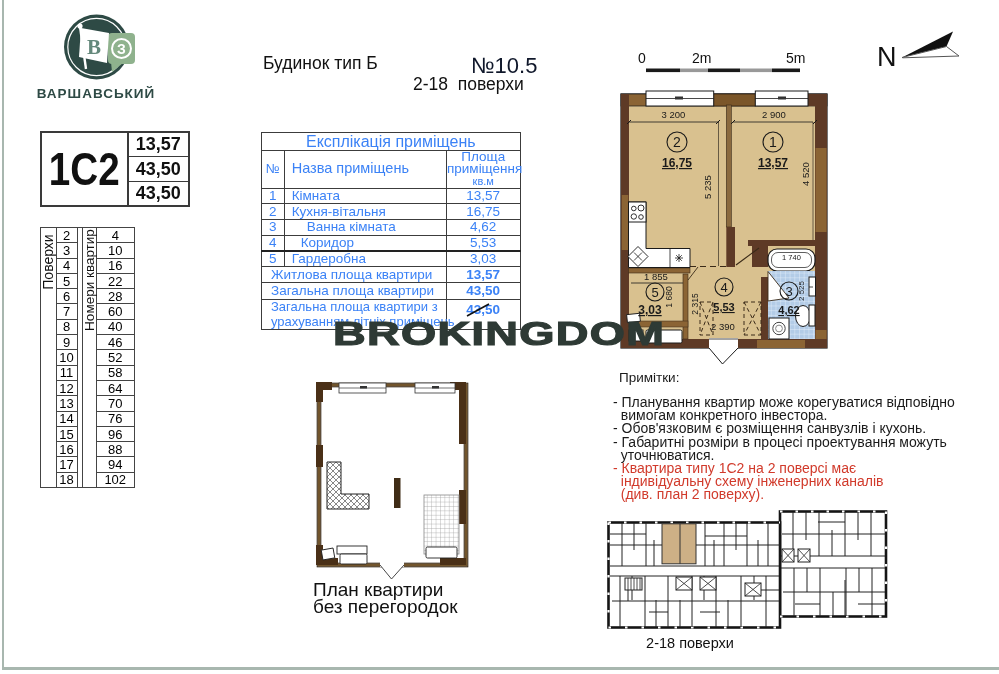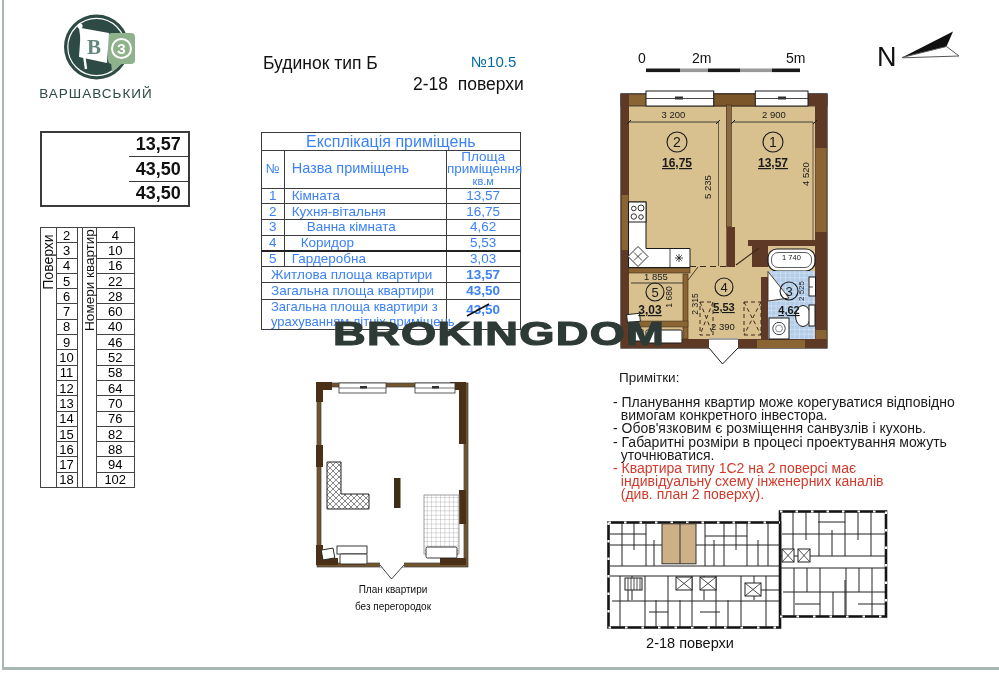--- a/index.html
+++ b/index.html
@@ -18,23 +18,26 @@
 <circle cx="38.5" cy="36" r="28.7" fill="none" stroke="#fff" stroke-width="1.2"></circle>
 <rect x="50" y="22" width="27" height="31" rx="4" fill="#8fb28d"></rect>
 <path d="M53 51 L65 52 L54 61 Z" fill="#8fb28d"></path>
 <polygon points="23,17 51,22 49,52 21,46" fill="#fff"></polygon>
 <text x="36" y="43" font-size="21" font-weight="bold" font-family="Liberation Serif,serif" fill="#64887b" text-anchor="middle">В</text>
 <circle cx="63.5" cy="37.5" r="9.5" fill="none" stroke="#fff" stroke-width="2"></circle>
 <text x="63.5" y="43" font-size="14" font-weight="bold" fill="#fff" text-anchor="middle">З</text>
 <line x1="22" y1="15.5" x2="28" y2="58" stroke="#fff" stroke-width="2.4"></line>
 <circle cx="22" cy="15" r="2.6" fill="#fff"></circle>
 </svg>
-<div class="abs" style="left:35px;top:86px;width:122px;text-align:center;font-size:13.5px;font-weight:normal;letter-spacing:1.0px;color:#2e4a45;white-space:nowrap">ВАРШАВСЬКИЙ</div>
+<div class="abs" style="left:35px;top:86px;width:122px;text-align:center;font-size:13.5px;font-weight:bold;letter-spacing:1.0px;color:#2e4a45;white-space:nowrap">ВАРШАВСЬКИЙ</div>
 
 <div class="abs" style="left:40px;top:131px;width:150px;height:76px;border:2px solid #3a3a3a">
+  <div class="abs" style="left:0;top:0;width:86.5px;height:72px;border-right:2px solid #3a3a3a;display:flex;align-items:center;justify-content:center;font-size:46px;font-weight:bold;color:#111">
+      <span style="transform:scaleX(0.84);display:inline-block">1С2</span>
+    </div>
   <div class="abs" style="left:86.5px;top:0;width:59.5px;height:24px;border-bottom:1.5px solid #3a3a3a;display:flex;align-items:center;justify-content:center;font-size:18px;font-weight:bold;color:#111">13,57</div>
   <div class="abs" style="left:86.5px;top:24px;width:59.5px;height:25px;border-bottom:1.5px solid #3a3a3a;display:flex;align-items:center;justify-content:center;font-size:18px;font-weight:bold;color:#111">43,50</div>
   <div class="abs" style="left:86.5px;top:49px;width:59.5px;height:23px;display:flex;align-items:center;justify-content:center;font-size:18px;font-weight:bold;color:#111">43,50</div>
 </div>
 
 <table class="ft abs" style="left:40px;top:227px">
 <tbody>
       <tr style="height:15.3px">
  <td rowspan="17" style="width:15.5px"></td>
  <td style="width:21px">2</td>
@@ -85,42 +88,42 @@
 <tr style="height:15.3px">
         <td>13</td>
         <td>70</td>
       </tr>
 <tr style="height:15.3px">
         <td>14</td>
         <td>76</td>
       </tr>
 <tr style="height:15.3px">
         <td>15</td>
-        <td>82</td>
+        <td>96</td>
       </tr>
 <tr style="height:15.3px">
         <td>16</td>
         <td>88</td>
       </tr>
 <tr style="height:15.3px">
         <td>17</td>
         <td>94</td>
       </tr>
 <tr style="height:15.3px">
         <td>18</td>
         <td>102</td>
       </tr>
 </tbody>
   </table>
 
 <div class="abs" style="left:-52px;top:255px;width:200px;height:14px;line-height:14px;text-align:center;font-size:14px;transform:rotate(-90deg);color:#111">Поверхи</div>
 <div class="abs" style="left:-10px;top:273px;width:200px;height:14px;line-height:14px;text-align:center;font-size:13.5px;transform:rotate(-90deg);color:#111">Номери квартир</div>
 
 <div class="abs" style="left:263px;top:53px;font-size:17.5px;color:#111">Будинок тип Б</div>
-<div class="abs" style="left:471px;top:53px;font-size:15px;color:#0369a1">№10.5</div>
+<div class="abs" style="left:471px;top:53px;font-size:22px;color:#0f172a">№10.5</div>
 <div class="abs" style="left:413px;top:73.5px;font-size:17.5px;color:#111">2-18&nbsp; поверхи</div>
 
 <table class="et abs" style="left:261px;top:132px;table-layout:fixed;width:258.5px">
 <colgroup>
       <col style="width:22.7px">
       <col style="width:162.3px">
       <col style="width:73.5px">
     </colgroup>
 <tbody>
       <tr style="height:18px">
@@ -401,21 +404,21 @@
 <g fill="#fff" stroke="#222" stroke-width="0.9">
 <rect x="322" y="549" width="12" height="10" transform="rotate(-10 328 554)"></rect>
 <rect x="337" y="546" width="30" height="8"></rect>
 <rect x="340" y="554" width="27" height="10" rx="1.5"></rect>
 <rect x="426" y="547" width="31" height="11" rx="1.5"></rect>
 </g>
 
 <rect x="380" y="559" width="24" height="8" fill="#fff"></rect>
 <path d="M380 565 L391.5 579 L404 565" fill="#fff" stroke="#333" stroke-width="0.9"></path>
 </svg>
-<div class="abs" style="left:313px;top:581px;width:160px;text-align:center;font-size:10px;color:#111;line-height:17px">План квартири<br>без перегородок</div>
+<div class="abs" style="left:313px;top:581px;width:160px;font-size:19px;color:#111;line-height:17px">План квартири<br>без перегородок</div>
 
 <svg class="abs" style="left:600px;top:503px" width="295" height="132" viewBox="600 503 295 132">
 <g fill="#fff" stroke="#151515" stroke-width="2.6">
 <rect x="780" y="511.5" width="106" height="105"></rect>
 <rect x="608.5" y="522.5" width="171.5" height="105"></rect>
 </g>
 <g stroke="#fff" stroke-width="2.2" fill="none">
 <path d="M608.5 522.5 H780" stroke-dasharray="2.5 13"></path>
 <path d="M608.5 627.5 H780" stroke-dasharray="2.5 14"></path>
 <path d="M780 511.5 H886" stroke-dasharray="2.5 13"></path>

